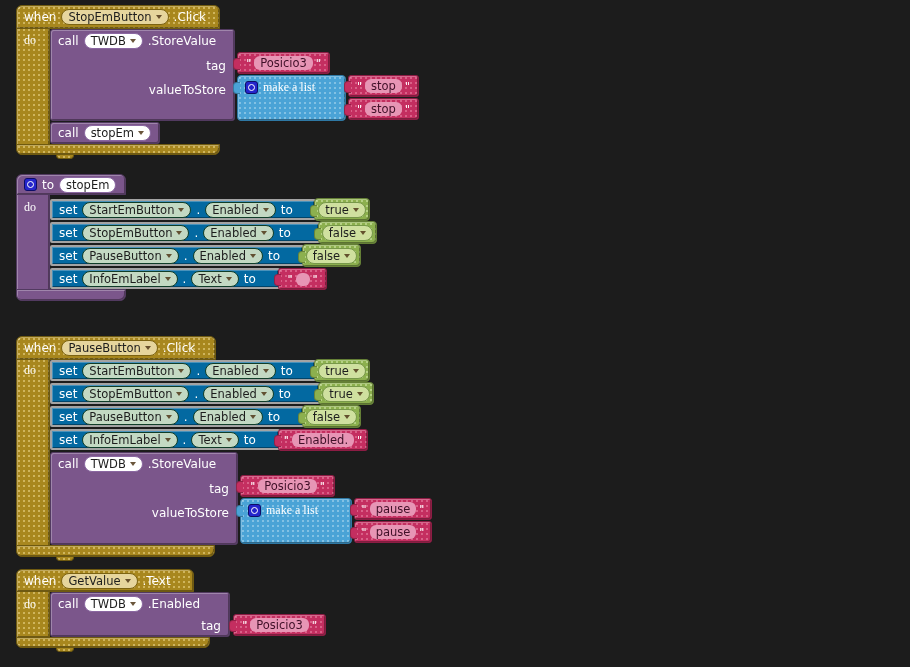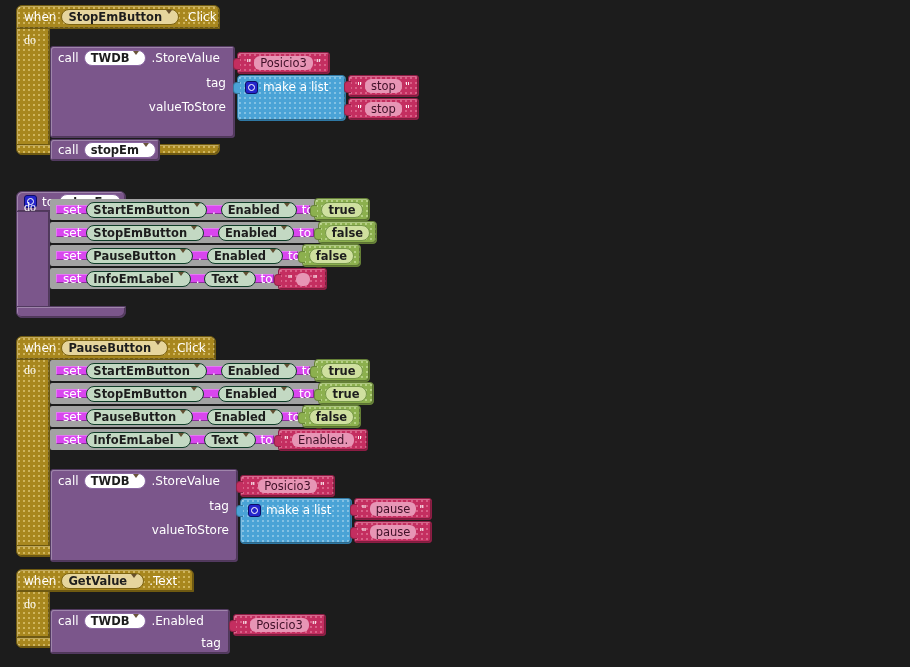--- a/index.html
+++ b/index.html
@@ -14,22 +14,22 @@
   .bevel {
     box-shadow: inset 1px 1px 0 rgba(255,255,255,.28), inset -1px -1px 0 rgba(0,0,0,.35);
   }
   
   .gold {
     background-color:#a8871e;
     background-image: radial-gradient(circle at 2px 2px, rgba(255,236,170,.45) .9px, transparent 1.4px);
     background-size:5px 5px;
     border:1px solid #6f5a10;
   }
-  .purple { background-color:#7b568b; border:1px solid #523a60;margin-top:17px; }
-  .green  { background-color:#d946ef; border:6px solid #a3a3a3; }
+  .purple { background-color:#7b568b; border:1px solid #523a60; }
+  .green  { background-color:#0369a1; border:2px solid #a3a3a3; }
   .pinkb  {
     background-color:#c42e60;
     background-image: radial-gradient(circle at 2px 2px, rgba(255,190,212,.35) .9px, transparent 1.4px);
     background-size:5px 5px;
     border:1px solid #8c1c44;
   }
   .blueb  {
     background-color:#4aa3d6;
     background-image: radial-gradient(circle at 2px 2px, rgba(235,250,255,.35) .9px, transparent 1.4px);
     background-size:5px 5px;
@@ -52,49 +52,49 @@
     content:""; position:absolute; left:-5px; top:50%; margin-top:-5px;
     width:6px; height:10px; border-radius:4px 0 0 4px; background:inherit;
     background-image:none; border:1px solid rgba(0,0,0,.25); border-right:none;
   }
   .plug-top::before { top:11px; }
   .kw { color:#fff; white-space:nowrap; }
   .do-label { position:absolute; color:#fff;font-family:Liberation Serif, serif; }
   .arg-label { position:absolute; right:8px; color:#fff; white-space:nowrap; }
   
   .dd {
-    display:inline-flex; gap:4px;
+    display:inline-flex; align-items:center; gap:4px;
     border-radius:9px; padding:0 6px; height:16px;
-    font-size:11.5px; color:#1d1d1d; white-space:nowrap;font-weight:bold;
+    font-size:11.5px; color:#1d1d1d; white-space:nowrap;
   }
   .dd-gold   { background:#e6d59d; border:1px solid #7c6312; }
   .dd-purple { background:#ffffff; border:1px solid #8a67a1; }
   .dd-sage   { background:#c3d9c3; border:1px solid #0f3d28; }
-  .dd-lime   { background:#cfe09f; border:1px solid #77984a;flex-direction:column; }
+  .dd-lime   { background:#cfe09f; border:1px solid #77984a; }
   .tri {
     width:0; height:0;
     border-left:3.5px solid transparent; border-right:3.5px solid transparent;
     border-top:4.5px solid rgba(80,55,25,.85);
   }
   
   .pinkrow { display:flex; align-items:center; justify-content:center; gap:3px; height:22px; border-radius:3px; }
   .pinkfield {
     background:#e795b5; border-radius:6px; padding:0 6px; min-width:14px; min-height:13px;
     color:#401028; font-size:11.5px; text-align:center; white-space:nowrap;
   }
   .q { color:#fff; font-size:11px; }
   
   .line1 { display:flex; align-items:center; gap:5px; padding:3px 6px 0 7px; }
   .callrow { display:flex; align-items:center; gap:5px; padding:0 6px 0 7px; height:22px; border-radius:3px; }
   
   .mut { width:13px; height:13px; background:#2525cc; border:1px solid #0d0d66;
          border-radius:3px; display:inline-flex; align-items:center; justify-content:center; flex:none; }
   .mut i { display:block; width:7px; height:7px; border:1.6px solid #fff; border-radius:50%; }
   
-  .bluelist { border-radius:4px; }
+  .bluelist { border-radius:4px;font-family:Liberation Serif, serif; }
   .bluelist .line1 { padding-top:4px; }
 </style>
 </head>
 <body>
 
 <div class="canvas">
 
   <div class="blk gold spine bevel" style="left:16px;top:27px;width:34px;height:119px;"></div>
   <div class="blk gold hdr bevel" style="left:16px;top:5px;width:204px;">
     <span class="kw">when</span>

